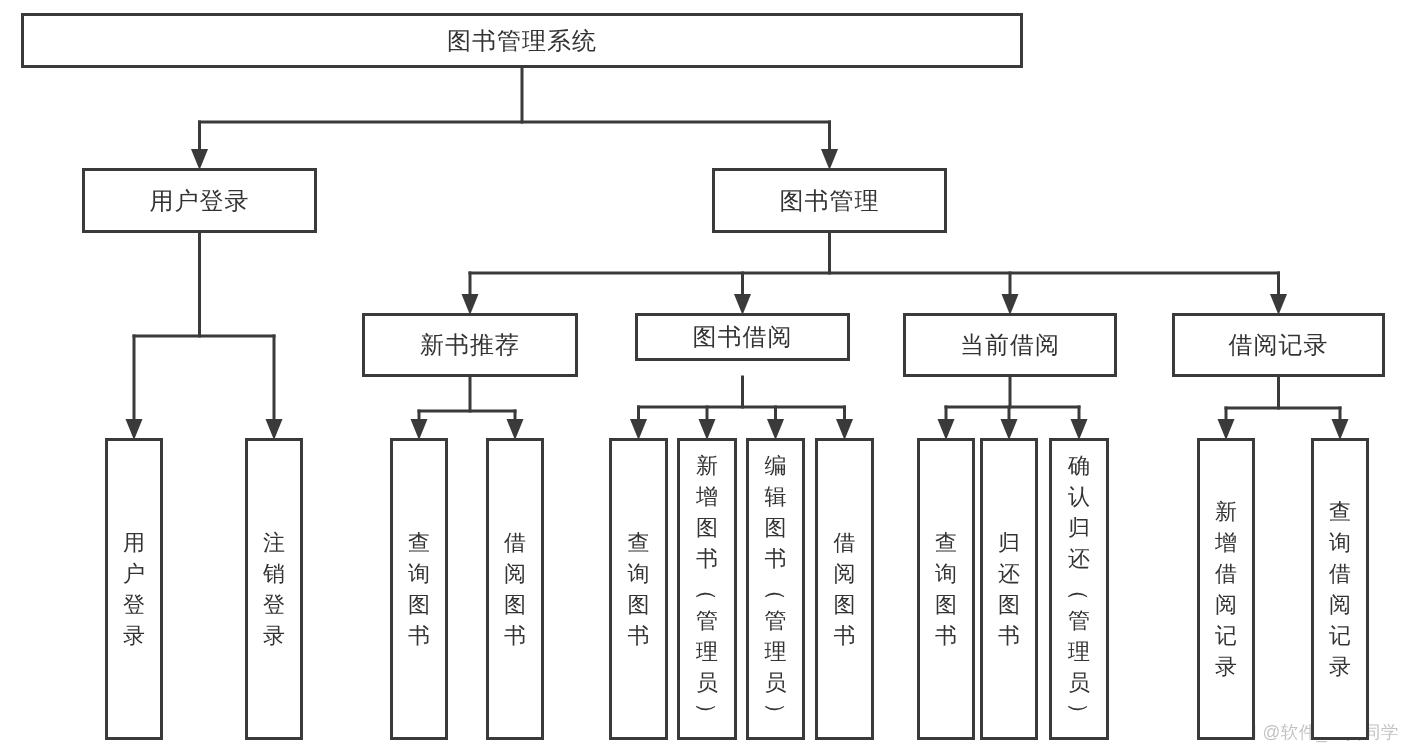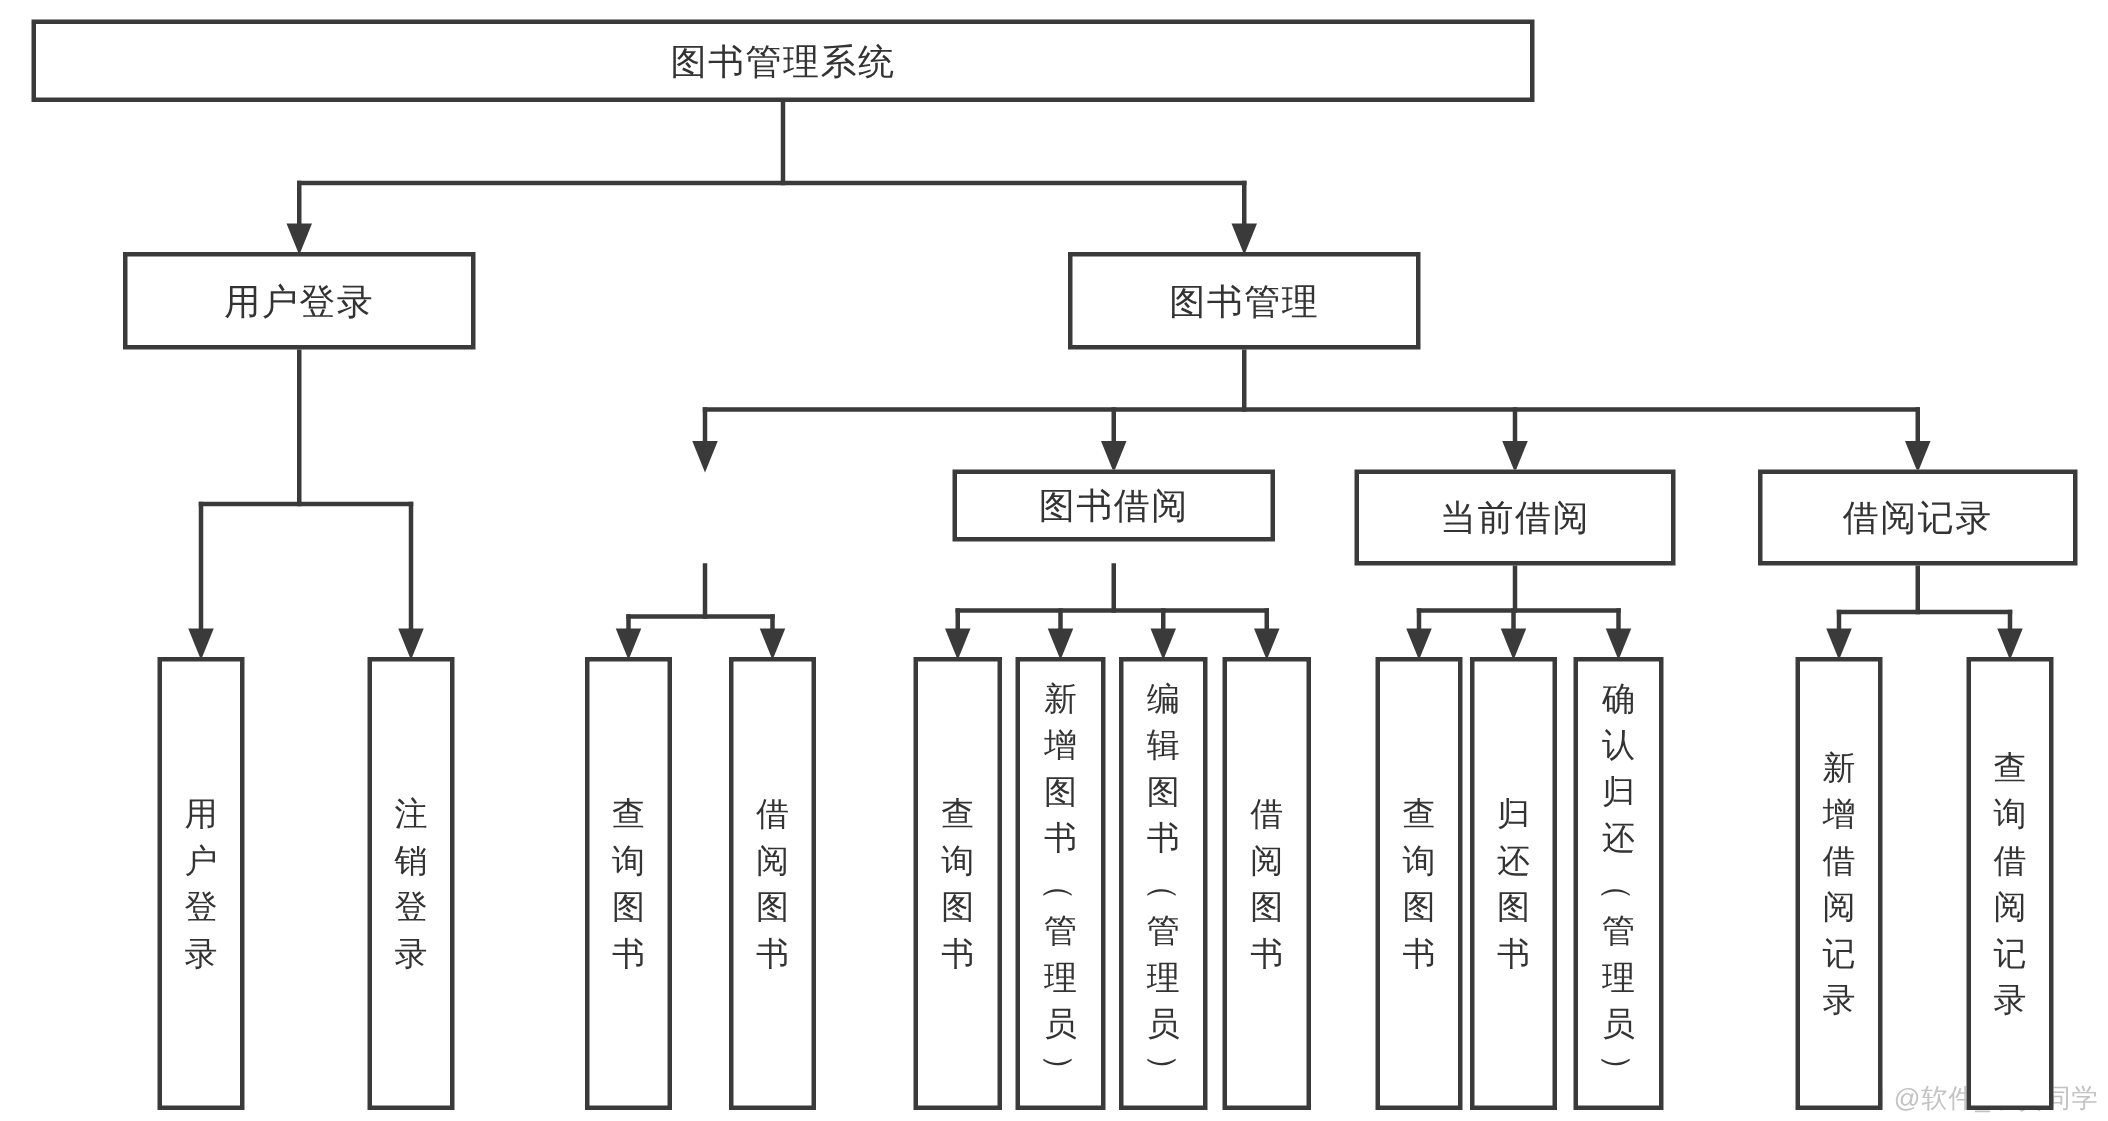--- a/index.html
+++ b/index.html
@@ -123,20 +123,23 @@
   <div class="watermark">CSDN @软件_小贺同学</div>
 <div class="node horiz" style="left: 21px; top: 13px; width: 1002px; height: 55px;">
       <div class="label">图书管理系统</div>
     </div>
     <div class="node horiz" style="left: 712px; top: 168px; width: 235px; height: 65px;">
       <div class="label">图书管理</div>
     </div>
     <div class="node horiz" style="left: 82px; top: 168px; width: 235px; height: 65px;">
       <div class="label">用户登录</div>
     </div>
+    <div class="node horiz" style="left: 362px; top: 313px; width: 216px; height: 64px;">
+      <div class="label">新书推荐</div>
+    </div>
     <div class="node horiz" style="left: 635px; top: 313px; width: 215px; height: 48px;">
       <div class="label">图书借阅</div>
     </div>
     <div class="node horiz" style="left: 1172px; top: 313px; width: 213px; height: 64px;">
       <div class="label">借阅记录</div>
     </div>
     <div class="node horiz" style="left: 903px; top: 313px; width: 214px; height: 64px;">
       <div class="label">当前借阅</div>
     </div>
     <div class="node vert" style="left: 105px; top: 438px; width: 58px; height: 302px;">

